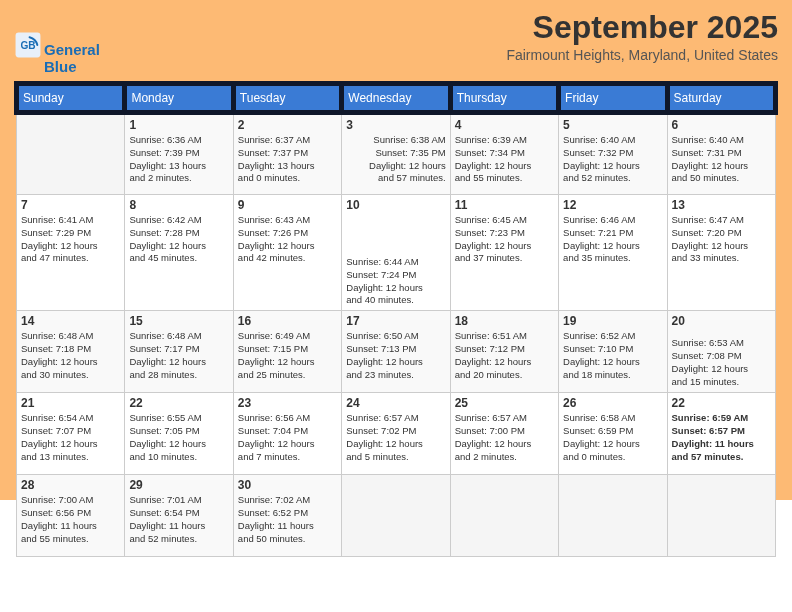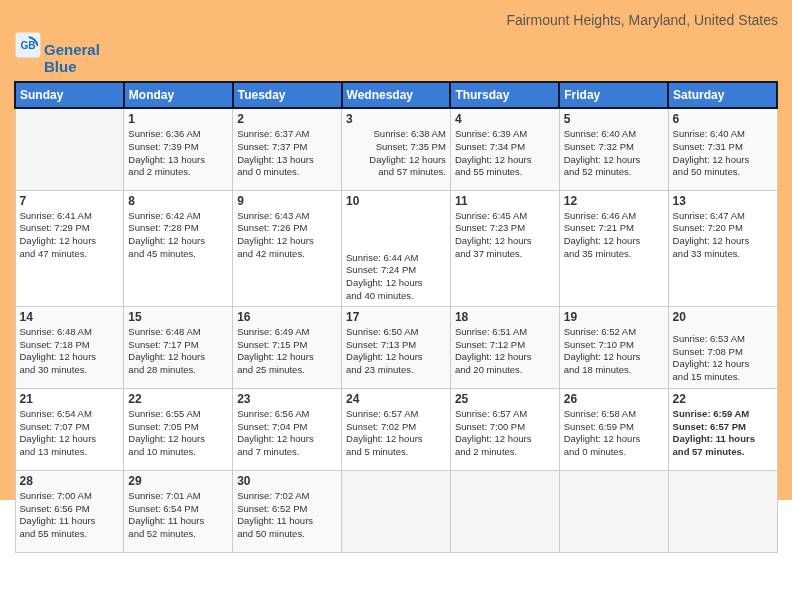--- a/index.html
+++ b/index.html
@@ -59,23 +59,23 @@
     .calendar-table {
       width: 100%;
       border-collapse: collapse;
       border: 1px solid #ccc;
       table-layout: fixed;
     }
     .calendar-table th {
       background: #3a7bd5;
       color: #fff;
       font-size: 12px;
-      font-weight: bold;
+      font-weight: normal;
       padding: 5px 4px;
-      border: 2px solid #0f172a;
+      border: 5px solid #0f172a;
       text-align: left;
     }
     .calendar-table td {
       border: 1px solid #ccc;
       vertical-align: top;
       padding: 3px 4px 3px 4px;
       height: 82px;
       font-size: 10px;
       color: #333;
       background: #fff;
@@ -112,20 +112,21 @@
         <rect x="2" y="2" width="32" height="32" rx="4" fill="#e8f0fa"></rect>
         <text x="18" y="23" text-anchor="middle" font-size="13" font-weight="bold" fill="#1a6db5" font-family="Arial">GB</text>
         <path d="M20 8 Q28 10 30 18" stroke="#1a6db5" stroke-width="2.5" fill="none" stroke-linecap="round"></path>
       </svg>
       <div class="logo-text">
         <div><span>General</span></div>
         <div><span style="color:#1a6db5">Blue</span></div>
       </div>
     </div>
     <div class="title-block">
+      <div class="month-title">September 2025</div>
       <div class="location">Fairmount Heights, Maryland, United States</div>
     </div>
   </div>
 
   <table class="calendar-table">
     <thead>
       <tr>
       <th>Sunday</th>
           <th>Monday</th>
           <th>Tuesday</th>

